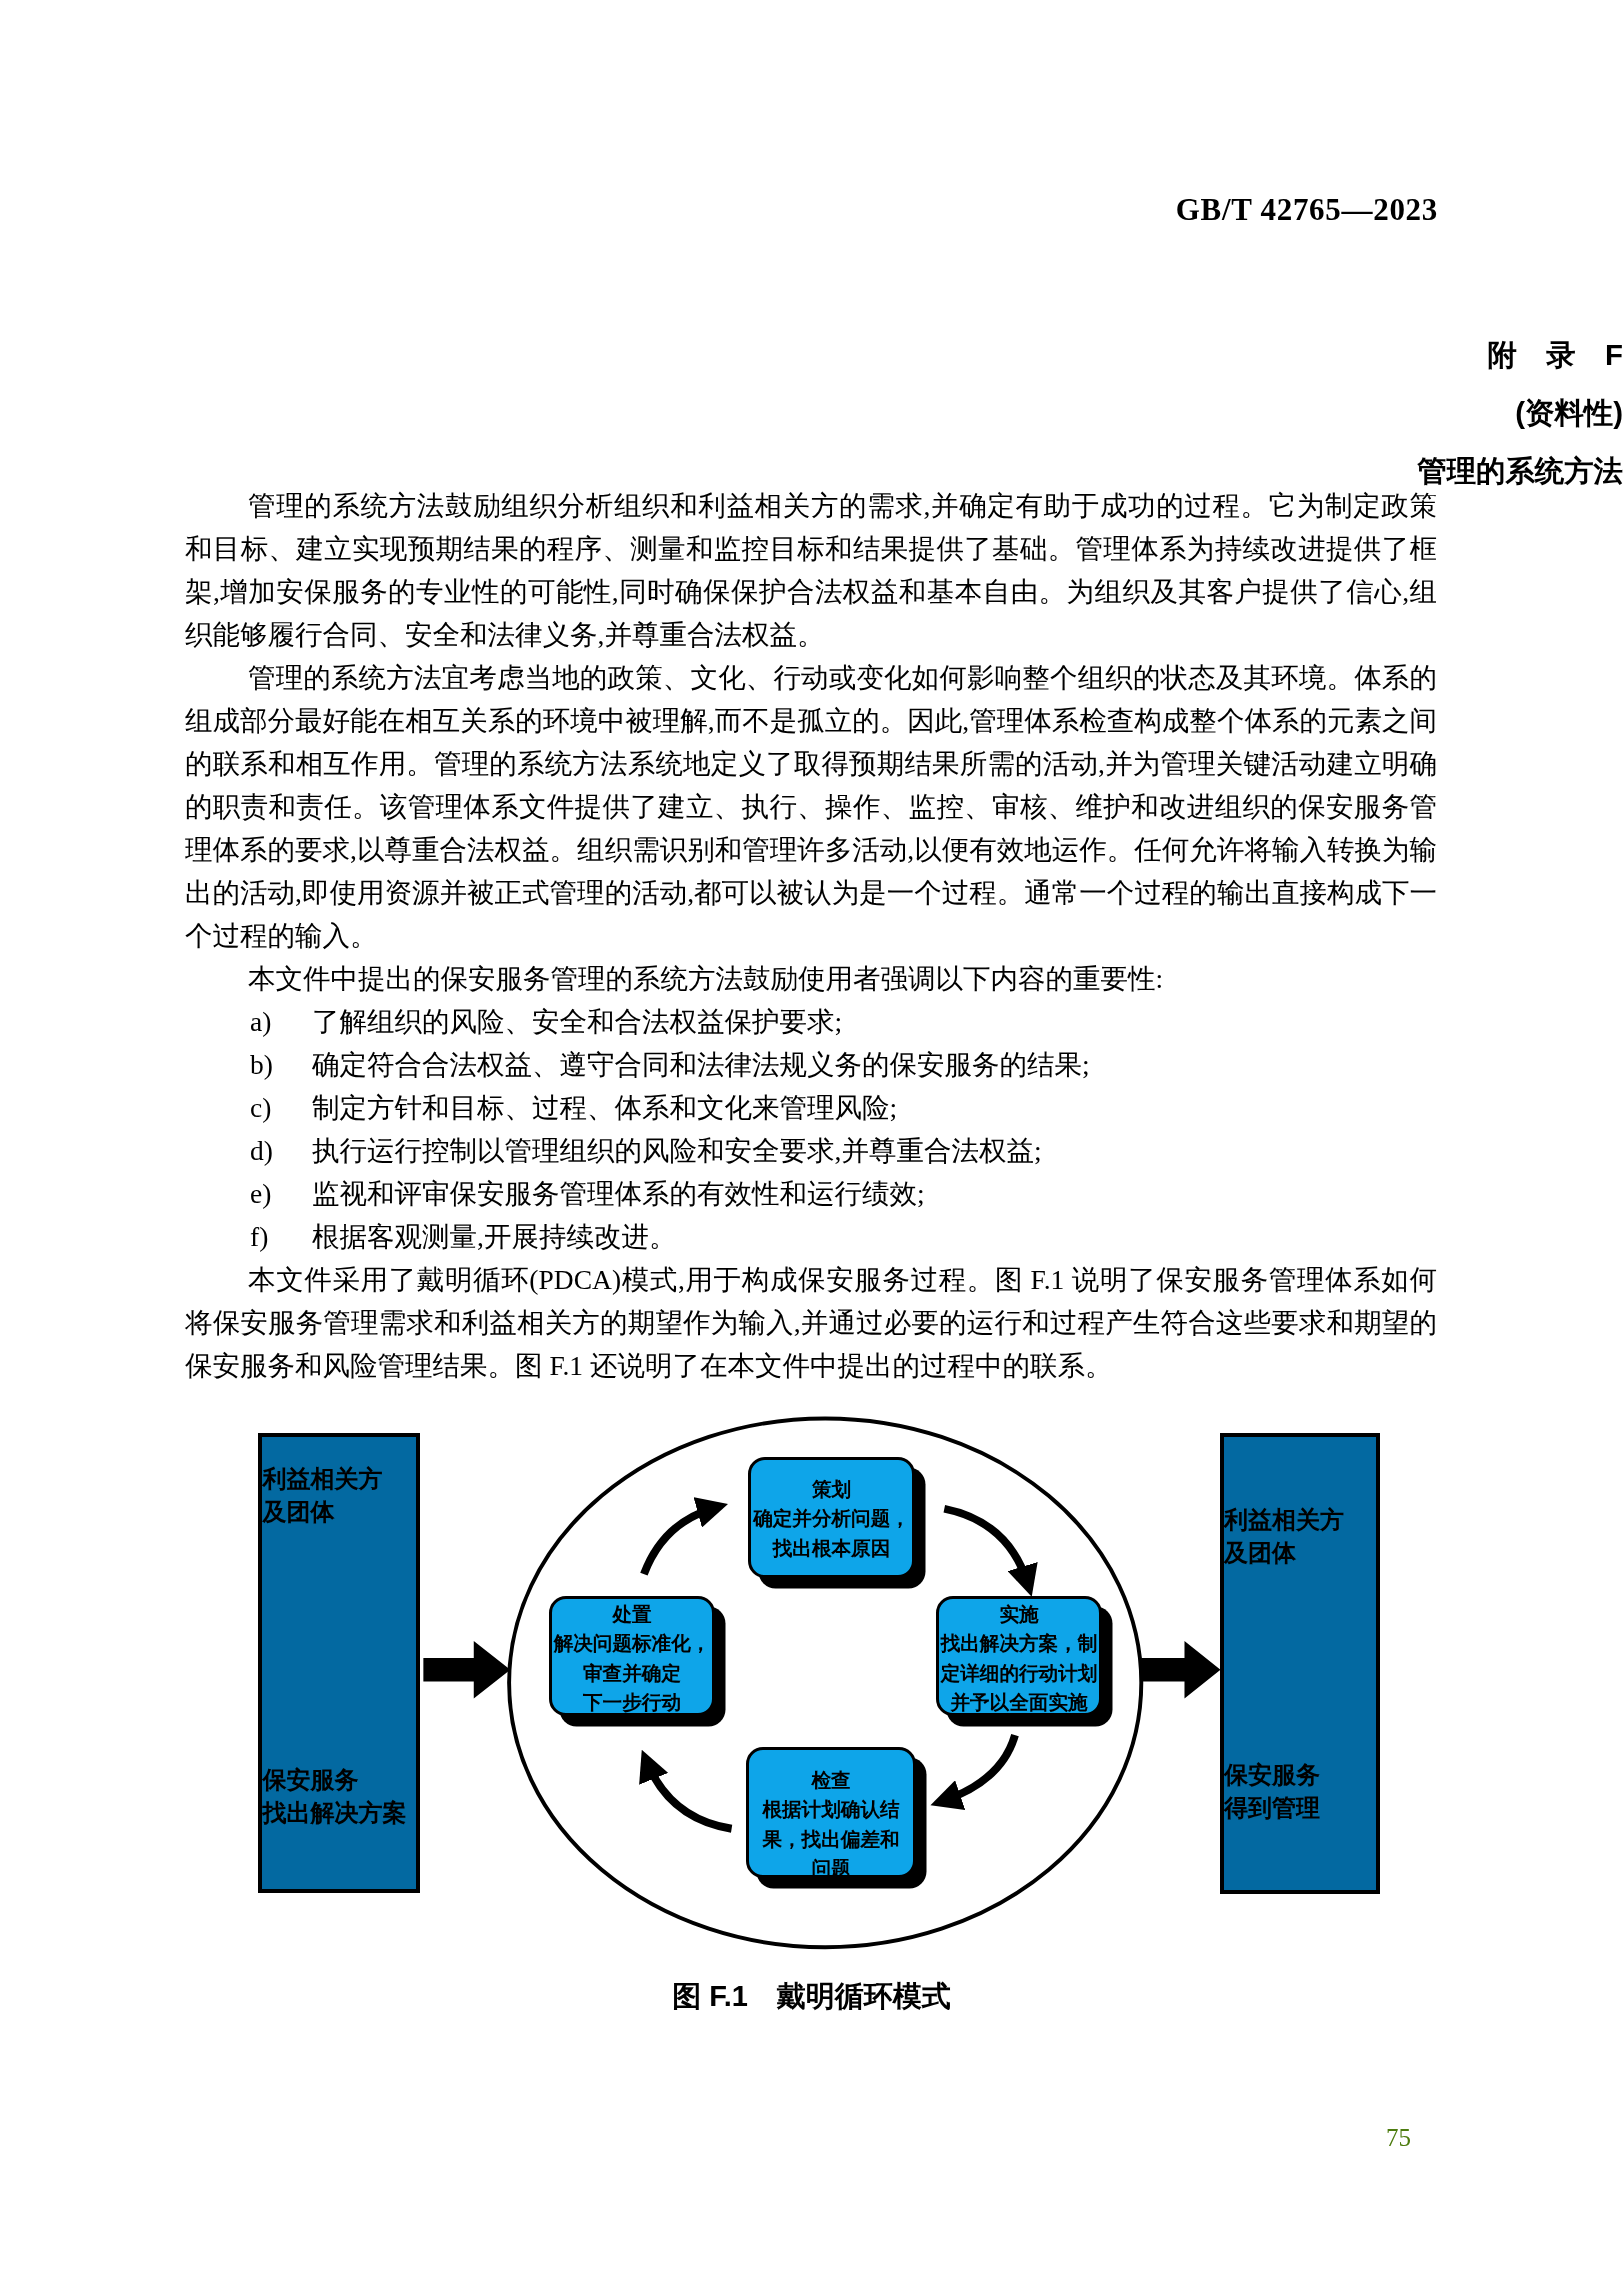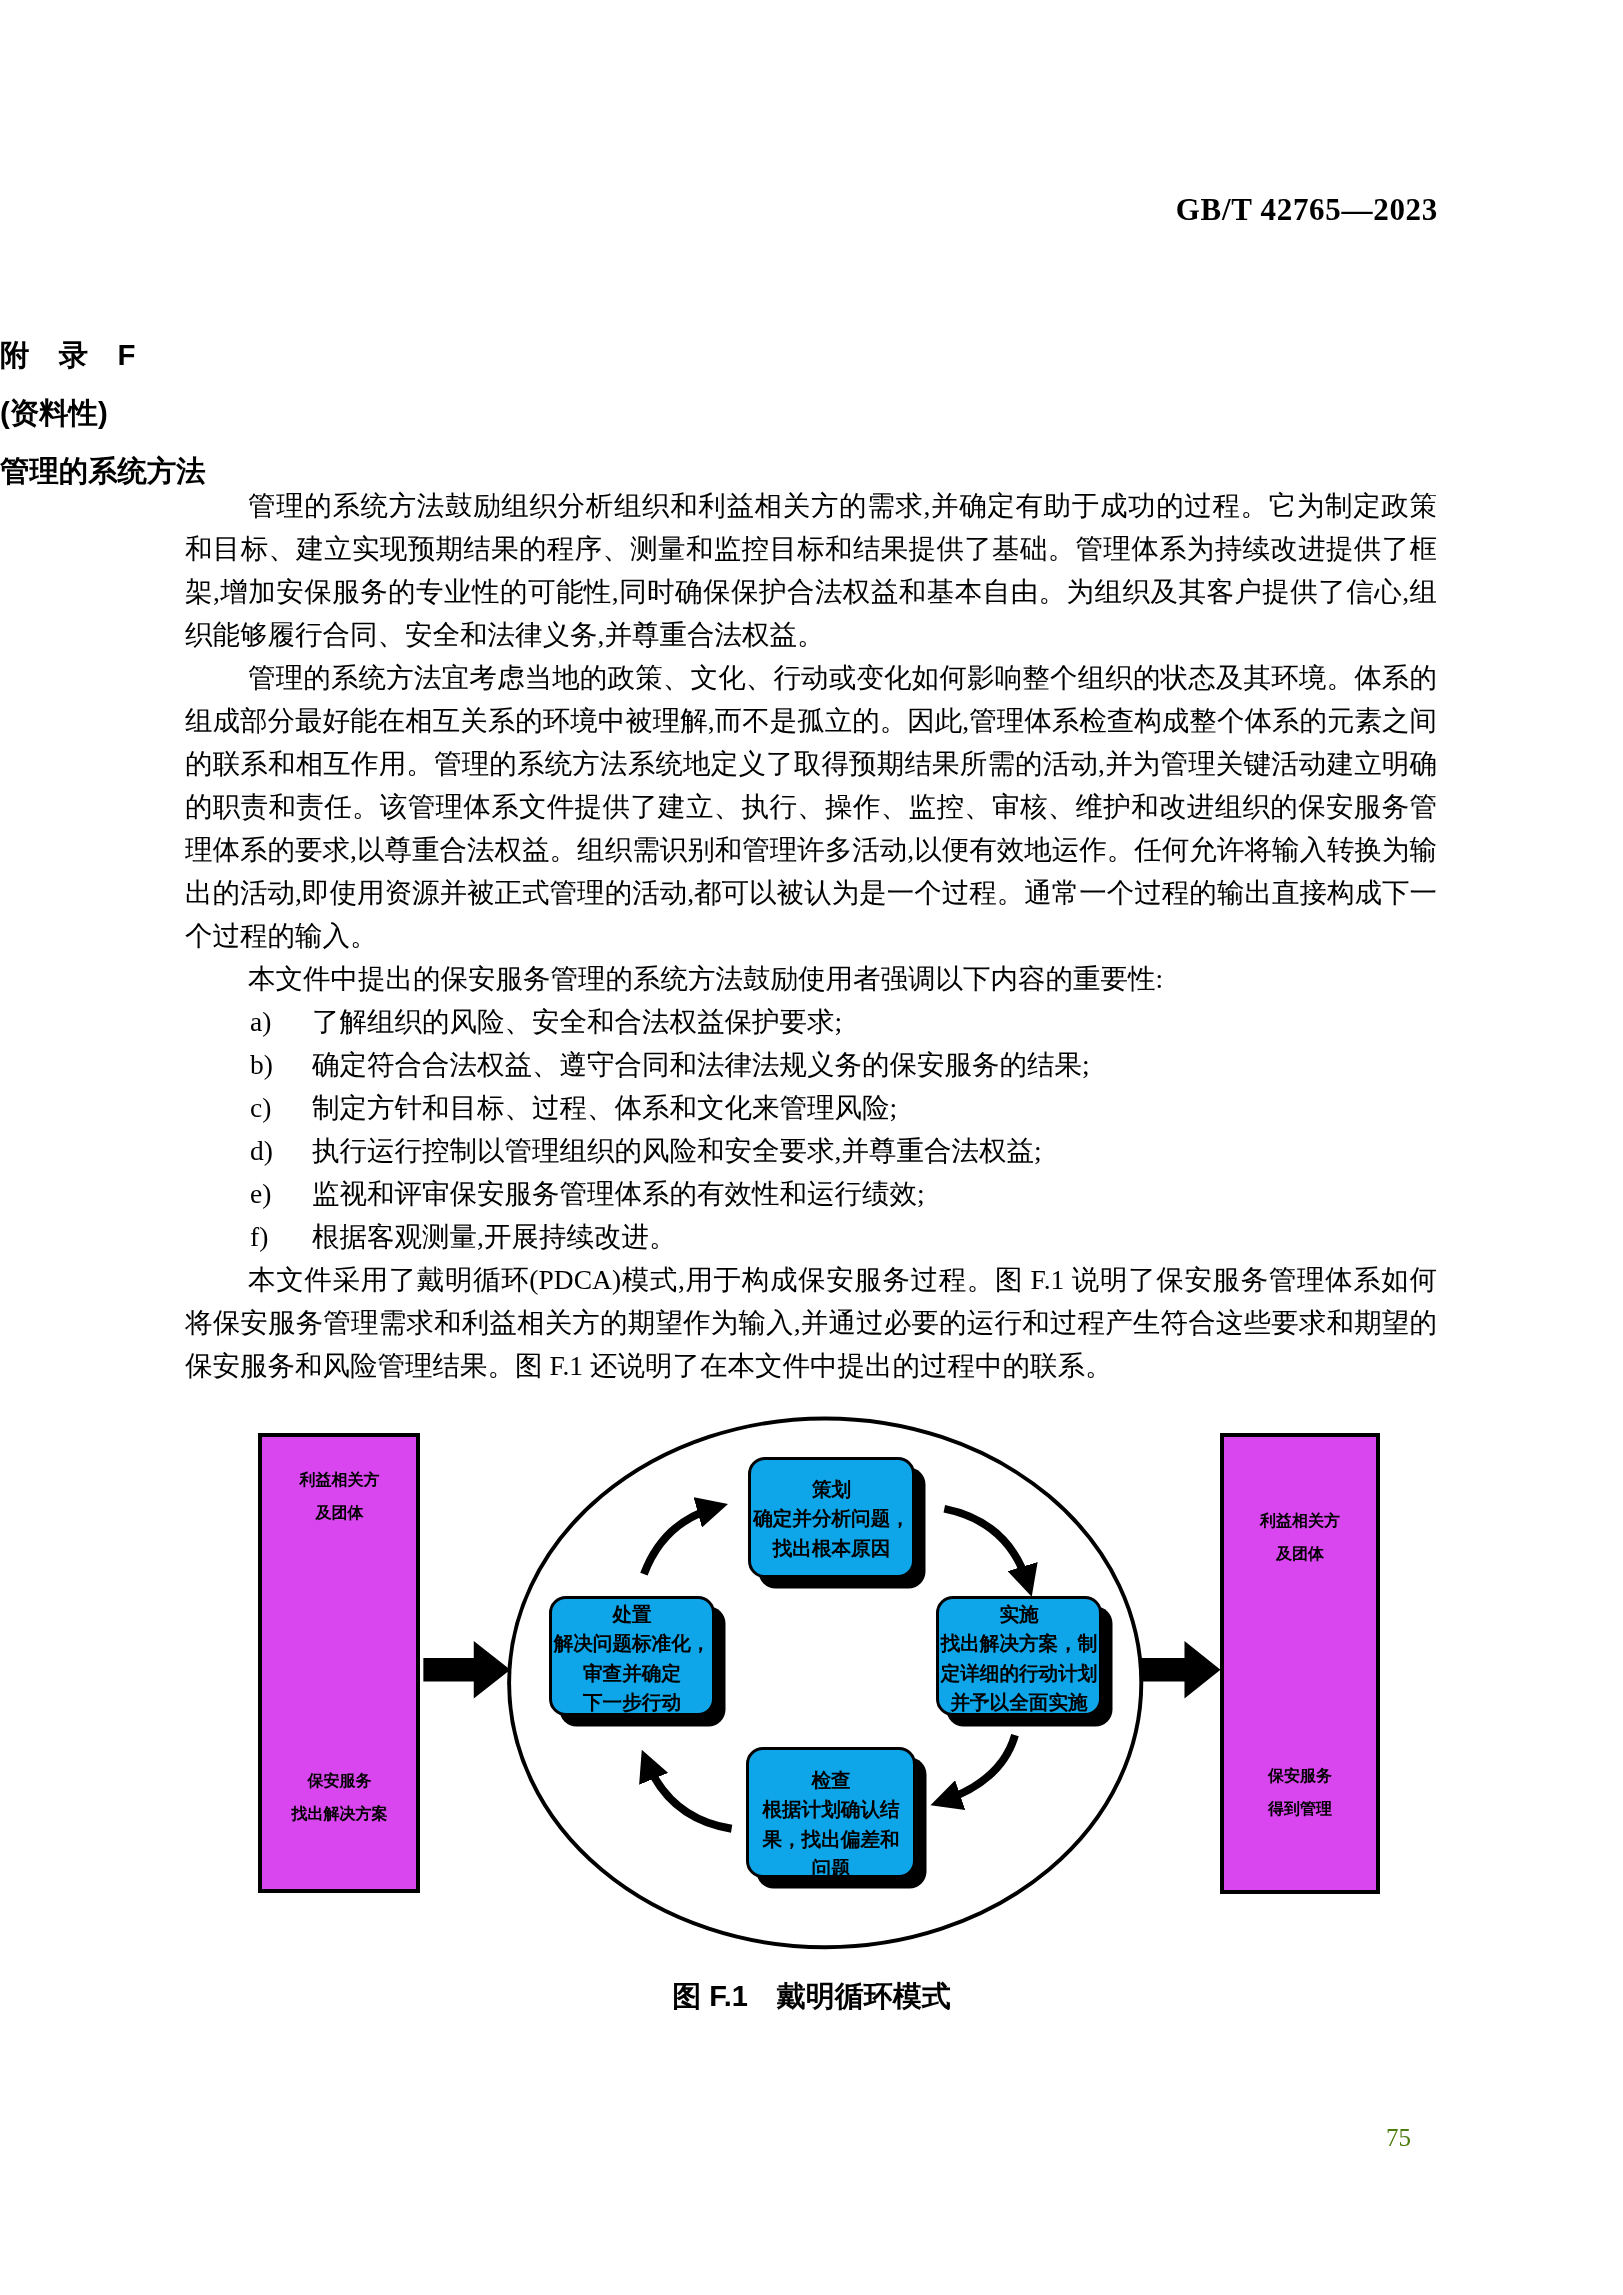--- a/index.html
+++ b/index.html
@@ -6,38 +6,38 @@
   .page{
     position:relative;width:1623px;height:2295px;background:#ffffff;
     font-family:"Liberation Serif",serif;color:#000;overflow:hidden;margin:0 auto;
   }
   .header{
     position:absolute;top:192px;right:185px;
     font-family:"Liberation Serif",serif;font-weight:bold;
     font-size:31px;letter-spacing:0.7px;white-space:nowrap;
   }
   .titleblock{
-    position:absolute;left:0;top:326px;width:100%;text-align:left;
+    position:absolute;left:0;top:326px;width:100%;text-align:right;
     font-family:"Liberation Sans",sans-serif;font-weight:bold;
   }
   .titleblock div{font-size:29.4px;line-height:58px;}
   .bodytext{
     position:absolute;left:185px;top:484px;width:1252px;
     font-size:27.5px;line-height:43px;text-align:justify;
   }
   .para{margin:0;text-indent:63px;}
   ul.items{margin:0;padding:0;list-style:none;}
   ul.items li{padding-left:65px;}
   .mk{display:inline-block;width:62px;}
   .figure{position:absolute;left:229px;top:1400px;width:1178px;height:563px;}
   .figure svg{position:absolute;left:0;top:0;}
   .figure *{box-sizing:border-box;}
   .iobox{
-    position:absolute;border:4.6px solid #000;background:#d946ef;text-align:center;
-    font-weight:bold;font-size:16px;line-height:33px;
+    position:absolute;border:4.6px solid #000;background:#0369a1;
+    font-weight:bold;font-size:24px;line-height:33px;
     font-family:"Liberation Serif",serif;
   }
   .iobox .txt{position:absolute;left:0;right:0;}
   .input{left:29.4px;top:33px;width:162px;height:460px;}
   .output{left:991px;top:33px;width:160px;height:461px;}
   .input .t-top{top:26px;}
   .input .t-bot{top:327px;}
   .output .t-top{top:67px;}
   .output .t-bot{top:322px;}
   .node{

